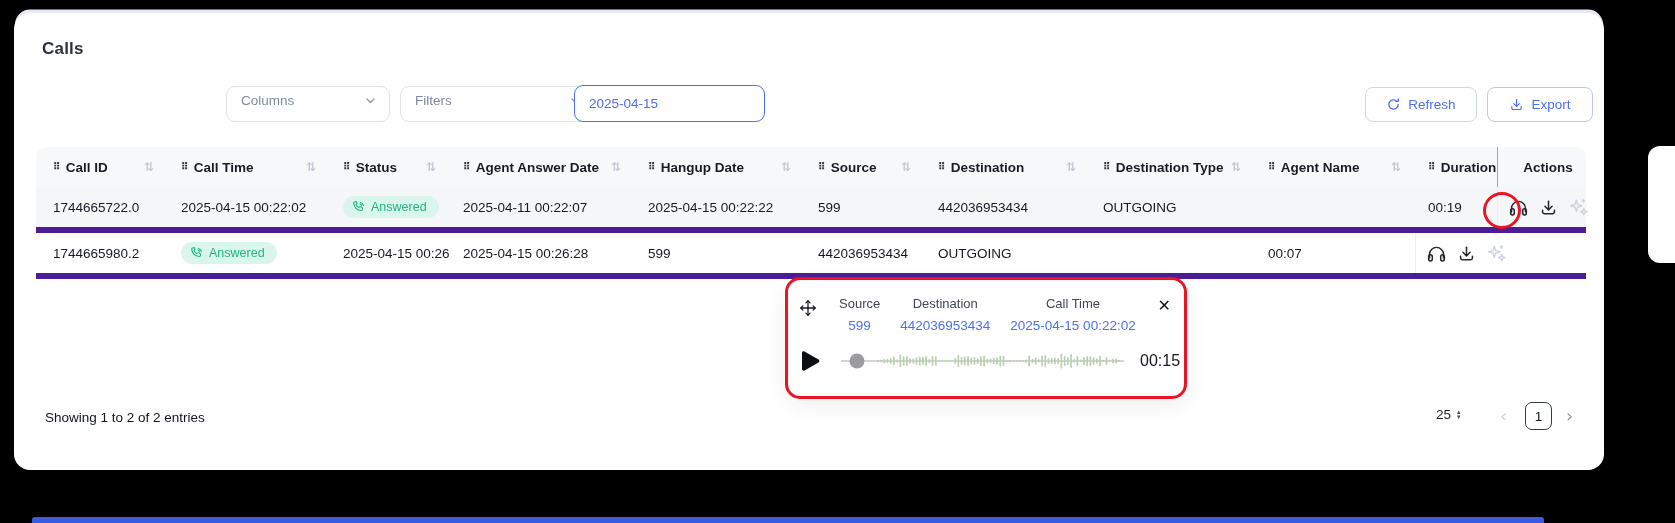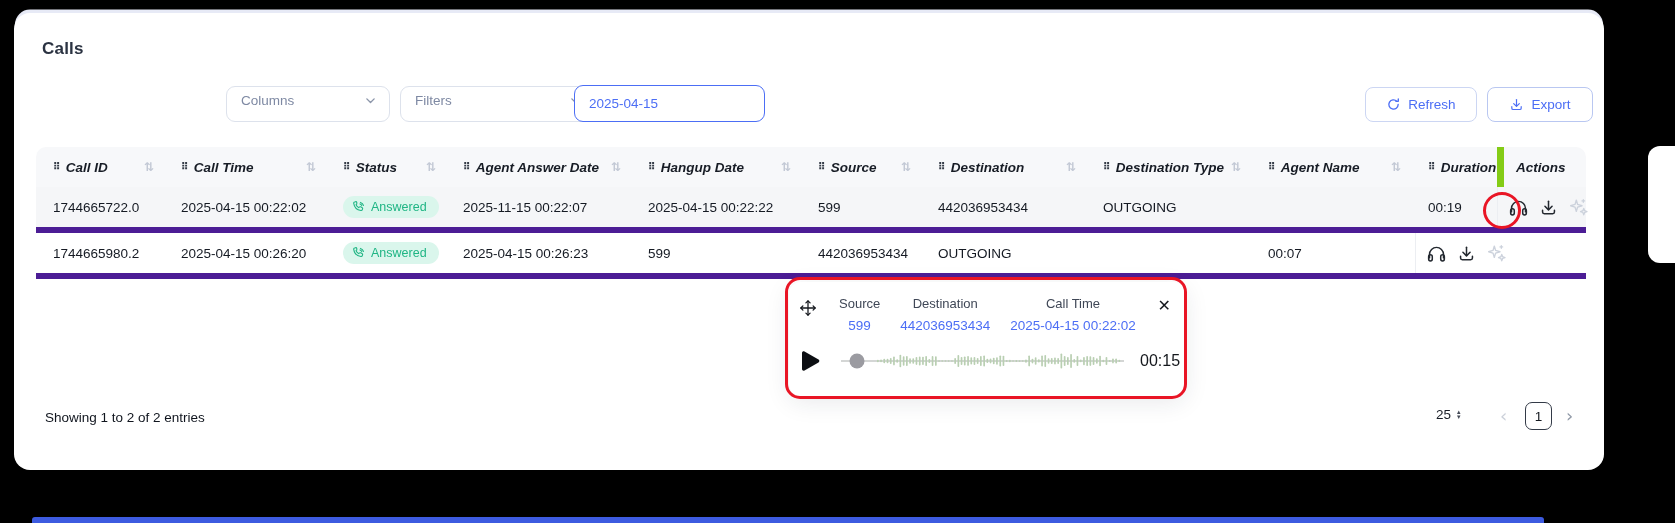--- a/index.html
+++ b/index.html
@@ -70,26 +70,26 @@
     display:grid;
     grid-template-columns:132px 162px 120px 185px 170px 120px 165px 165px 160px 82px 89px;
   }
   .thead { height:40px; }
   .th {
     background:#f7f8fa; display:flex; align-items:center;
     padding-left:13px; gap:5px; font-size:13.5px; font-weight:700; color:#171c25;
   }
   .th:first-child { border-radius:10px 0 0 0; padding-left:17px; }
   .th:last-child  { border-radius:0 10px 0 0; }
-  .th-label { white-space:nowrap; flex-shrink:0;font-style:italic; }
+  .th-label { white-space:nowrap; flex-shrink:0; }
   .dots { font-family:"DejaVu Sans", sans-serif; font-size:10px; color:#343b46; line-height:1; }
   .sort { font-family:"DejaVu Sans", sans-serif; font-size:12px; color:#c3c9d5;
           margin-left:auto; margin-right:14px; cursor:pointer; }
   .th-duration { overflow:hidden; }
-  .th-actions { border-left:7px solid #84cc16; padding-left:12px; }
+  .th-actions { border-left:1px solid #84cc16; padding-left:12px;justify-content:center; }
 
   .tr { height:46px; border-bottom:6px solid #4c1d95; background:#fff; }
   .tr.hovered { background:#f5f6f8; }
   .td {
     display:flex; align-items:center; padding-left:13px;
     font-size:13.5px; color:#151a23; white-space:nowrap; overflow:hidden;
   }
   .td:first-child { padding-left:17px; }
   .td-actions { border-left:1px solid #eceef2; padding-left:10px; gap:10px; overflow:visible; }
 
@@ -255,21 +255,21 @@
           <span style="display:flex">
             <svg width="13" height="13" viewBox="0 0 24 24" fill="none" stroke="#1fb584" stroke-width="2" stroke-linecap="round" stroke-linejoin="round">
                 <path d="M8.7 3.6c.4.9.2 1.9-.5 2.6l-.9.9c1.2 2.1 3 3.9 5.1 5.1l.9-.9c.7-.7 1.7-.9 2.6-.5l2.4 1.1c1 .4 1.5 1.5 1.2 2.5l-.5 1.6c-.3 1.1-1.4 1.8-2.5 1.6-6.9-1-12.3-6.4-13.3-13.3-.2-1.1.5-2.2 1.6-2.5l1.6-.5c1-.3 2.1.2 2.5 1.2z"></path>
                 <path d="M14.8 5.4c1.6.5 2.8 1.7 3.3 3.3"></path>
                 <path d="M15.6 2.6c2.7.8 4.8 2.9 5.6 5.6"></path>
               </svg>
           </span>
           <span>Answered</span>
         </span>
       </div>
-      <div class="td">2025-11-15 00:22:07</div>
+      <div class="td">2025-04-11 00:22:07</div>
       <div class="td">2025-04-15 00:22:22</div>
       <div class="td">599</div>
       <div class="td">442036953434</div>
       <div class="td">OUTGOING</div>
       <div class="td"></div>
       <div class="td">00:19</div>
       <div class="td td-actions">
         <button class="icon-btn">
           <span style="display:flex">
             <svg width="21" height="21" viewBox="0 0 24 24" fill="none" stroke="#23282f" stroke-width="1.7" stroke-linecap="round">
@@ -295,34 +295,34 @@
                 <path d="M18 13l1 2.7 2.7 1-2.7 1-1 2.7-1-2.7-2.7-1 2.7-1z"></path>
                 <path d="M17.5 3v3M16 4.5h3"></path>
               </svg>
           </span>
         </button>
       </div>
     </div>
 
     <div class="tr">
       <div class="td">1744665980.2</div>
-      <div class="td">2025-04-15 00:26:20</div>
       <div class="td">
         <span class="pill">
           <span style="display:flex">
             <svg width="13" height="13" viewBox="0 0 24 24" fill="none" stroke="#1fb584" stroke-width="2" stroke-linecap="round" stroke-linejoin="round">
                 <path d="M8.7 3.6c.4.9.2 1.9-.5 2.6l-.9.9c1.2 2.1 3 3.9 5.1 5.1l.9-.9c.7-.7 1.7-.9 2.6-.5l2.4 1.1c1 .4 1.5 1.5 1.2 2.5l-.5 1.6c-.3 1.1-1.4 1.8-2.5 1.6-6.9-1-12.3-6.4-13.3-13.3-.2-1.1.5-2.2 1.6-2.5l1.6-.5c1-.3 2.1.2 2.5 1.2z"></path>
                 <path d="M14.8 5.4c1.6.5 2.8 1.7 3.3 3.3"></path>
                 <path d="M15.6 2.6c2.7.8 4.8 2.9 5.6 5.6"></path>
               </svg>
           </span>
           <span>Answered</span>
         </span>
       </div>
       <div class="td">2025-04-15 00:26:23</div>
+      <div class="td">2025-04-15 00:26:28</div>
       <div class="td">599</div>
       <div class="td">442036953434</div>
       <div class="td">OUTGOING</div>
       <div class="td"></div>
       <div class="td">00:07</div>
       <div class="td td-actions">
         <button class="icon-btn">
           <span style="display:flex">
             <svg width="21" height="21" viewBox="0 0 24 24" fill="none" stroke="#23282f" stroke-width="1.7" stroke-linecap="round">
                 <path d="M4 17v-4a8 8 0 0 1 16 0v4"></path>

